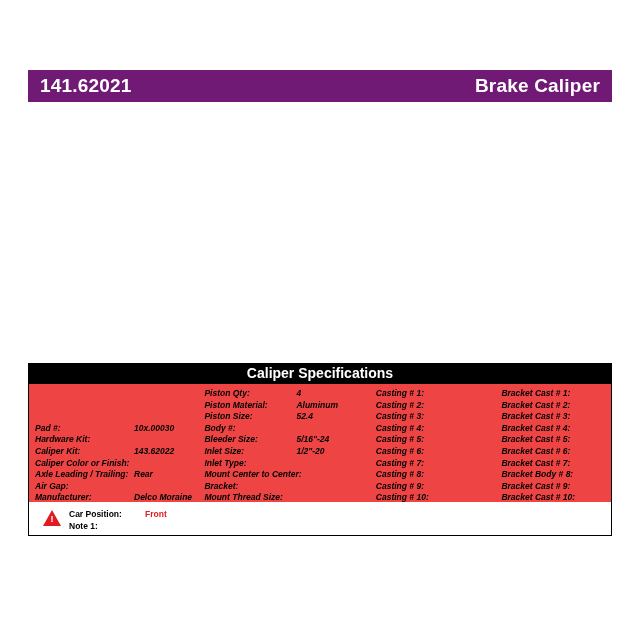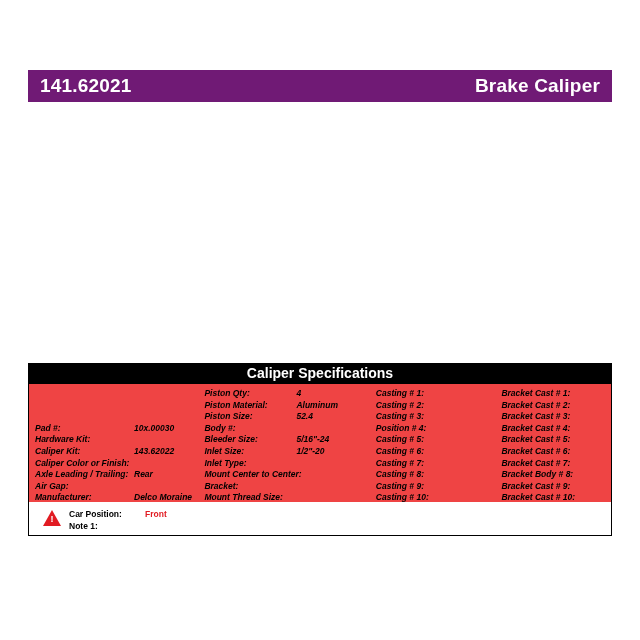--- a/index.html
+++ b/index.html
@@ -245,21 +245,21 @@
         <div class="spec-row">
           <span class="spec-label">Casting # 1:</span>
         </div>
         <div class="spec-row">
           <span class="spec-label">Casting # 2:</span>
         </div>
         <div class="spec-row">
           <span class="spec-label">Casting # 3:</span>
         </div>
         <div class="spec-row">
-          <span class="spec-label">Position # 4:</span>
+          <span class="spec-label">Casting # 4:</span>
         </div>
         <div class="spec-row">
           <span class="spec-label">Casting # 5:</span>
         </div>
         <div class="spec-row">
           <span class="spec-label">Casting # 6:</span>
         </div>
         <div class="spec-row">
           <span class="spec-label">Casting # 7:</span>
         </div>

